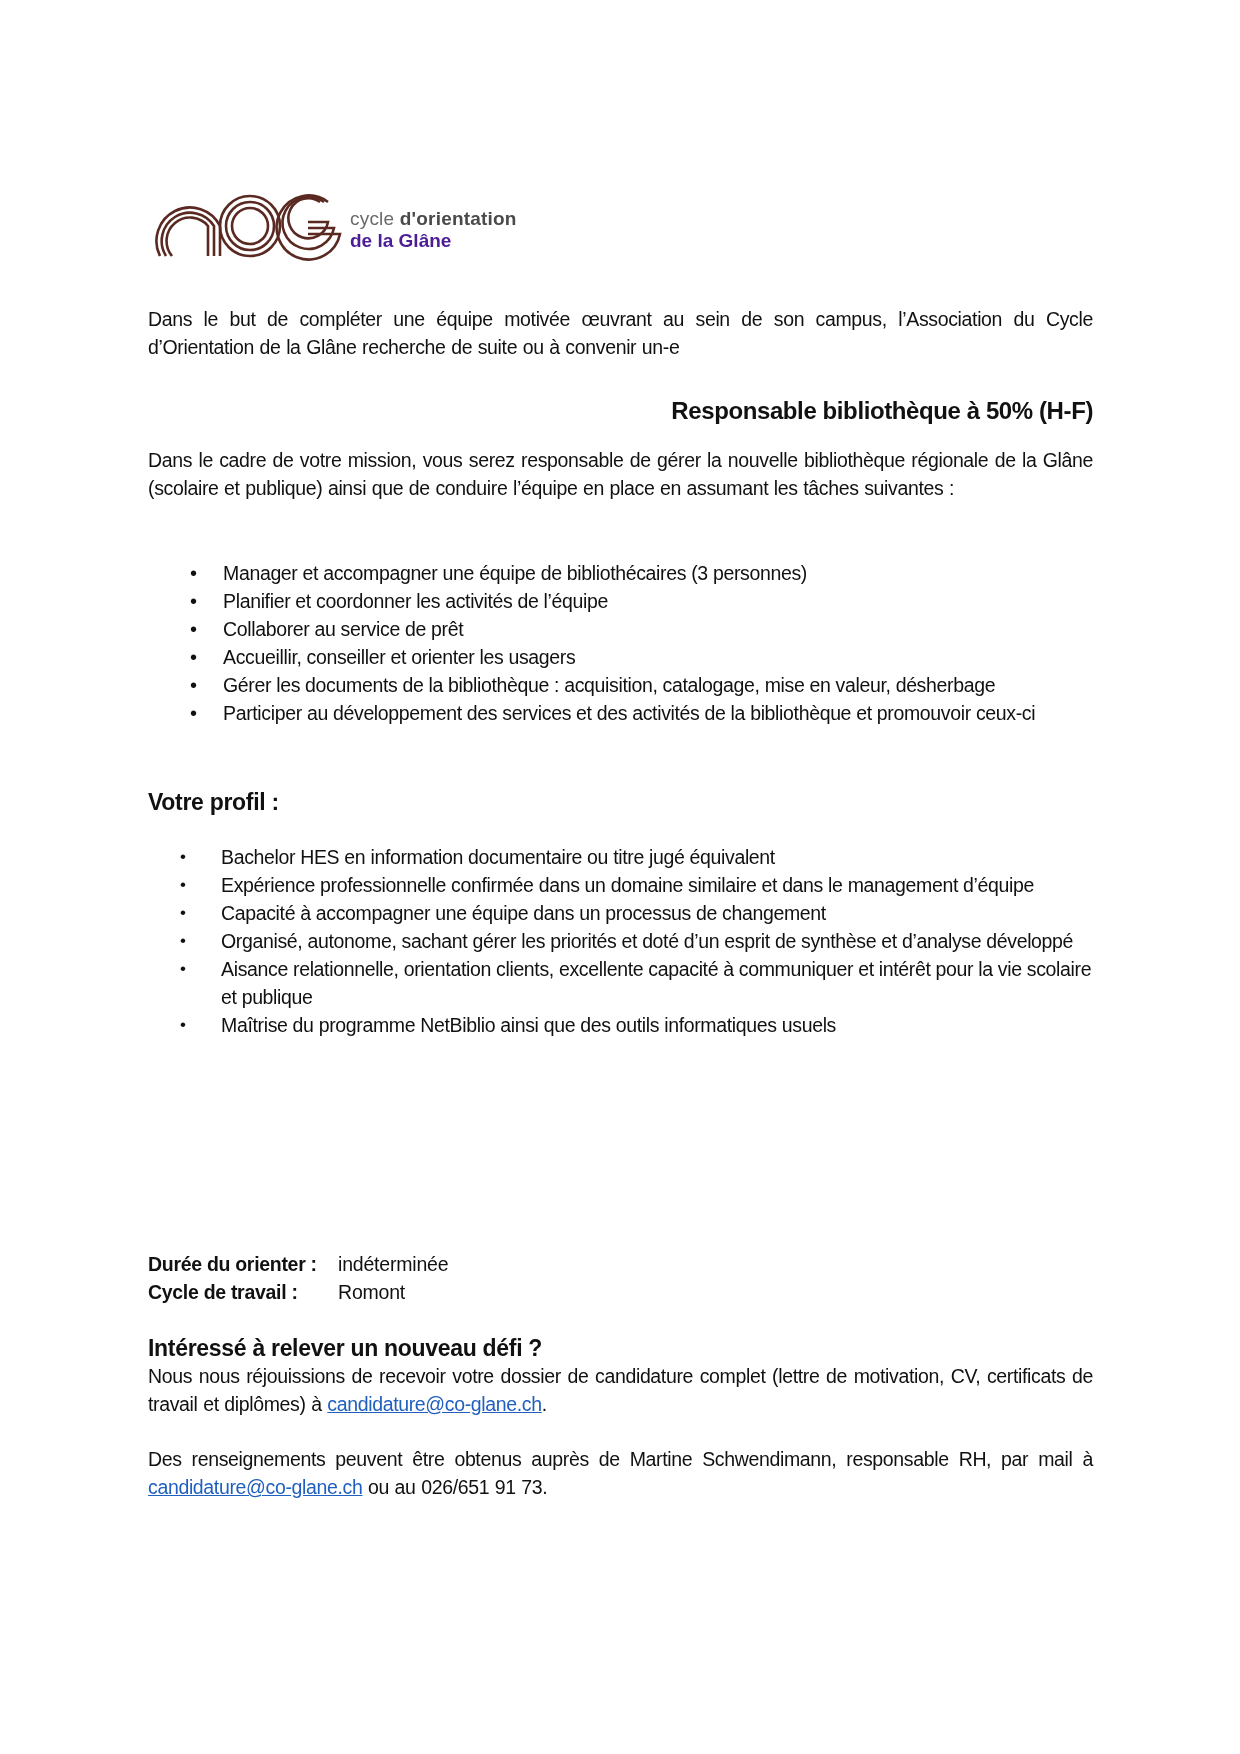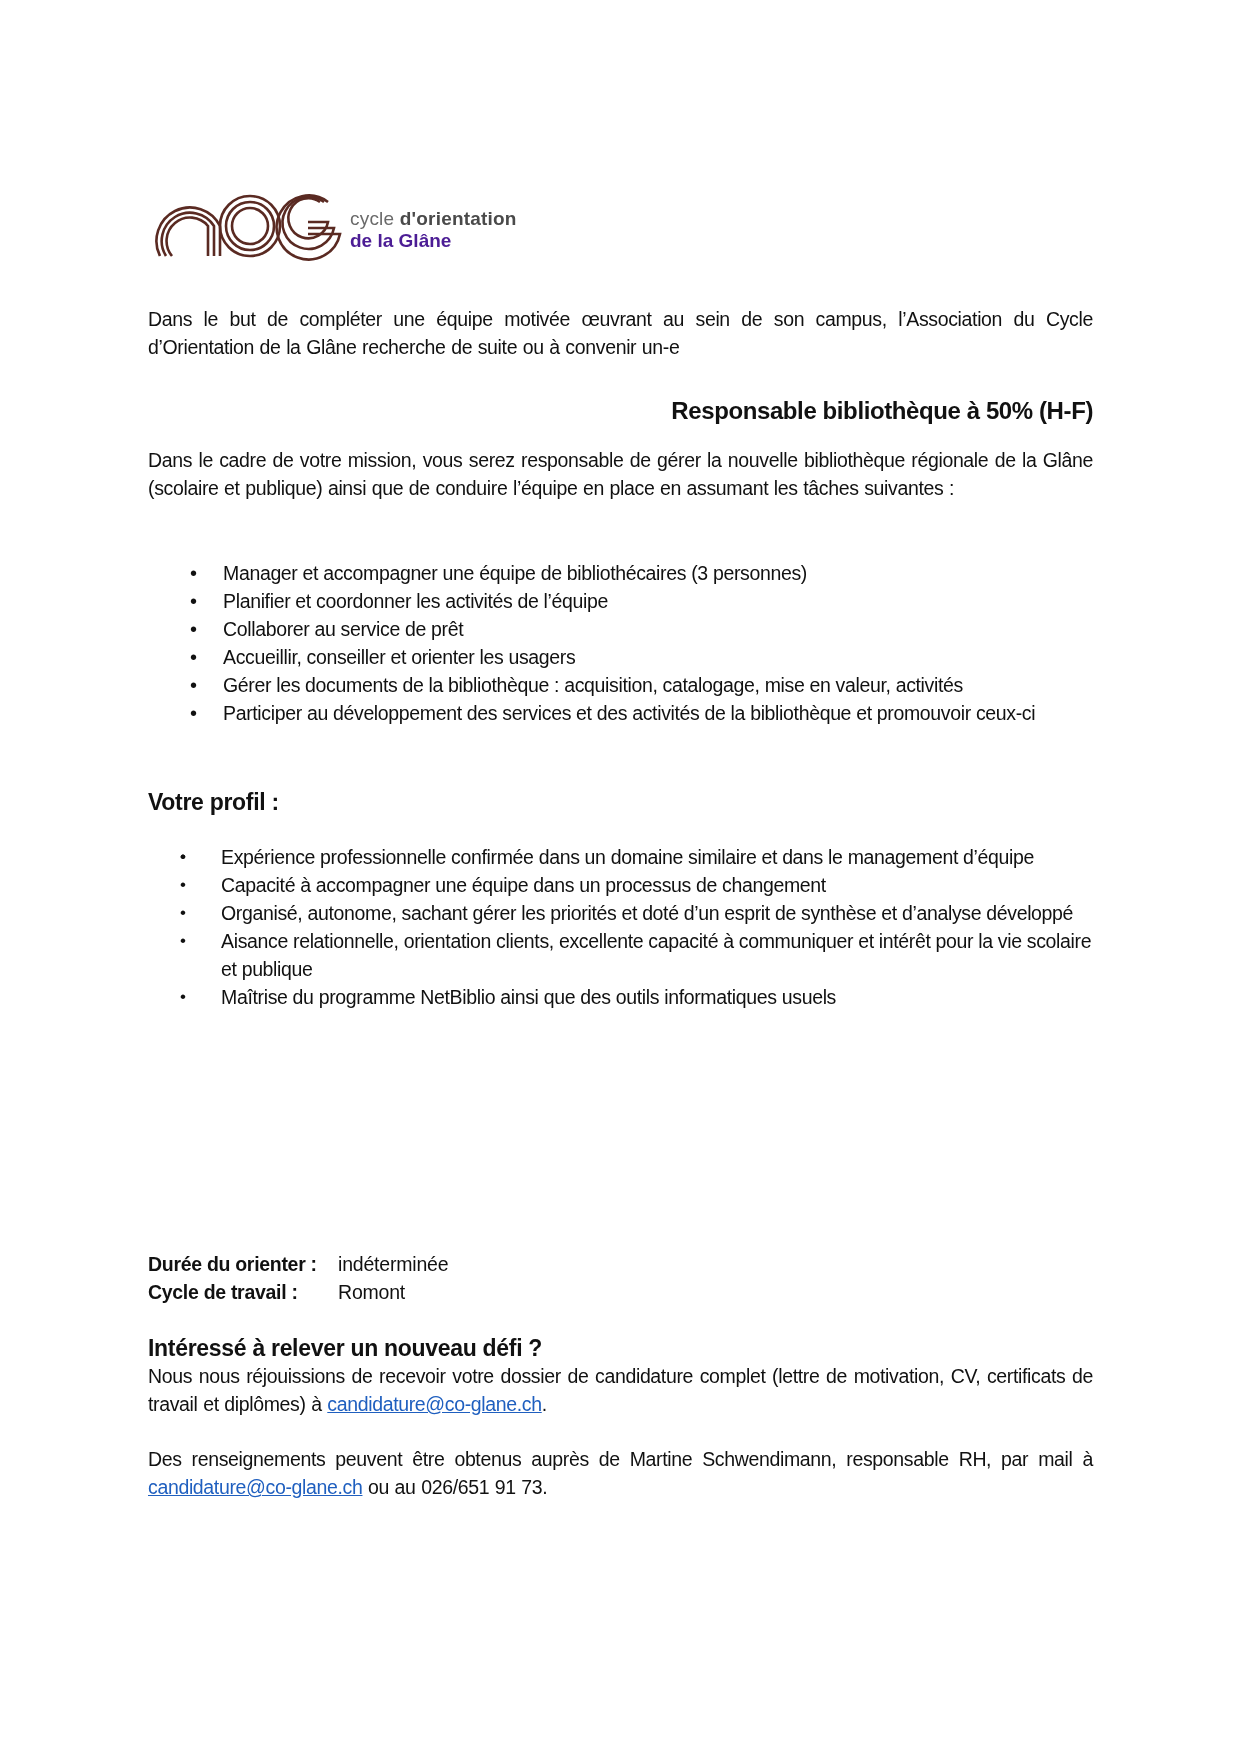--- a/index.html
+++ b/index.html
@@ -91,27 +91,27 @@
 
   <div class="job-title">Responsable bibliothèque à 50% (H-F)</div>
 
   <div class="body-text mission">Dans le cadre de votre mission, vous serez responsable de gérer la nouvelle bibliothèque régionale de la Glâne (scolaire et publique) ainsi que de conduire l’équipe en place en assumant les tâches suivantes :</div>
 
   <ul class="list tasks">
     <li><span class="bullet">•</span><span>Manager et accompagner une équipe de bibliothécaires (3 personnes)</span></li>
     <li><span class="bullet">•</span><span>Planifier et coordonner les activités de l’équipe</span></li>
     <li><span class="bullet">•</span><span>Collaborer au service de prêt</span></li>
     <li><span class="bullet">•</span><span>Accueillir, conseiller et orienter les usagers</span></li>
-    <li><span class="bullet">•</span><span>Gérer les documents de la bibliothèque : acquisition, catalogage, mise en valeur, activités</span></li>
+    <li><span class="bullet">•</span><span>Gérer les documents de la bibliothèque : acquisition, catalogage, mise en valeur, désherbage</span></li>
     <li><span class="bullet">•</span><span>Participer au développement des services et des activités de la bibliothèque et promouvoir ceux-ci</span></li>
   </ul>
 
   <div class="section-heading profile-heading">Votre profil :</div>
   <ul class="list profile-list">
-    <li><span class="bullet">•</span></li>
+    <li><span class="bullet">•</span><span>Bachelor HES en information documentaire ou titre jugé équivalent</span></li>
     <li><span class="bullet">•</span><span>Expérience professionnelle confirmée dans un domaine similaire et dans le management d’équipe</span></li>
     <li><span class="bullet">•</span><span>Capacité à accompagner une équipe dans un processus de changement</span></li>
     <li><span class="bullet">•</span><span>Organisé, autonome, sachant gérer les priorités et doté d’un esprit de synthèse et d’analyse développé</span></li>
     <li><span class="bullet">•</span><span>Aisance relationnelle, orientation clients, excellente capacité à communiquer et intérêt pour la vie scolaire et publique</span></li>
     <li><span class="bullet">•</span><span>Maîtrise du programme NetBiblio ainsi que des outils informatiques usuels</span></li>
   </ul>
 
 
   <div class="details">
     <div class="row">

